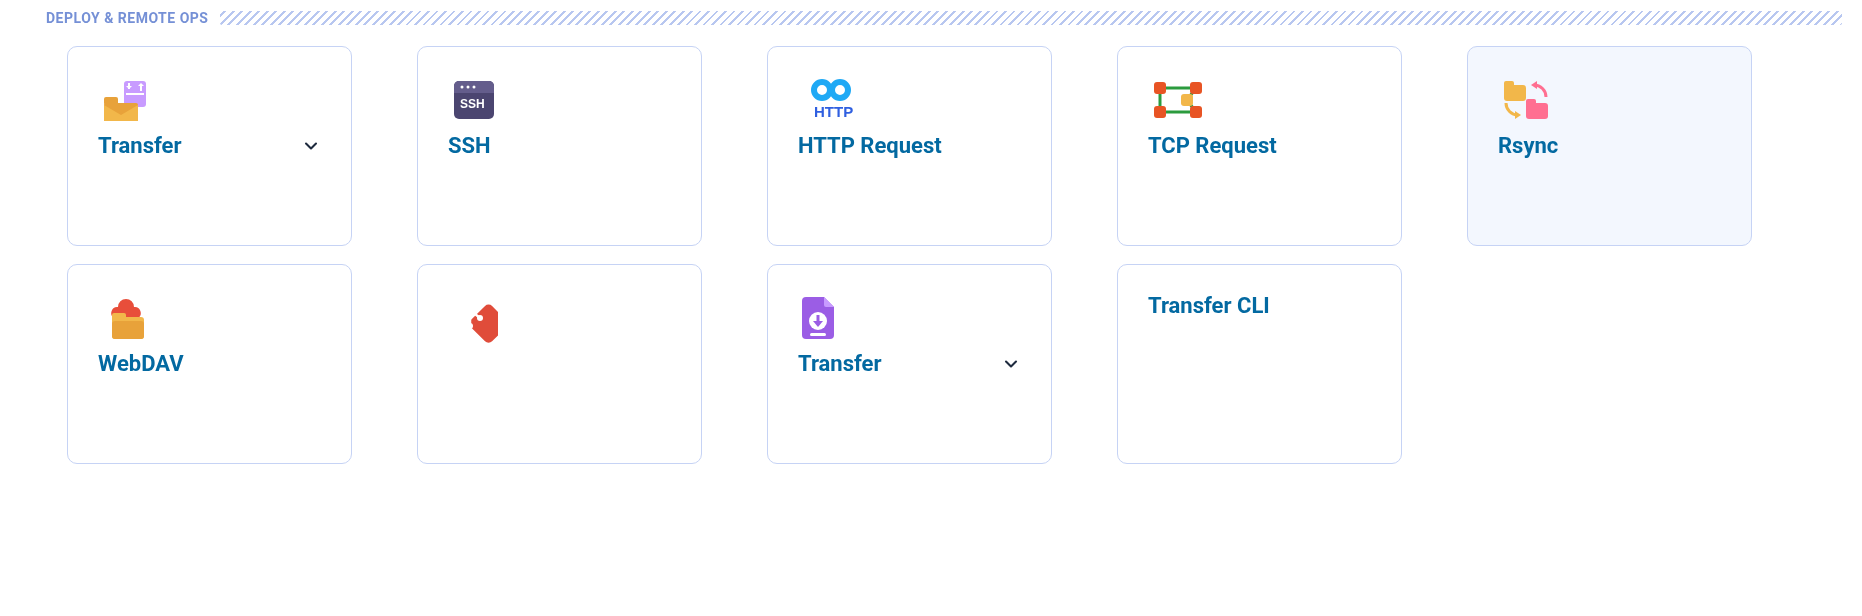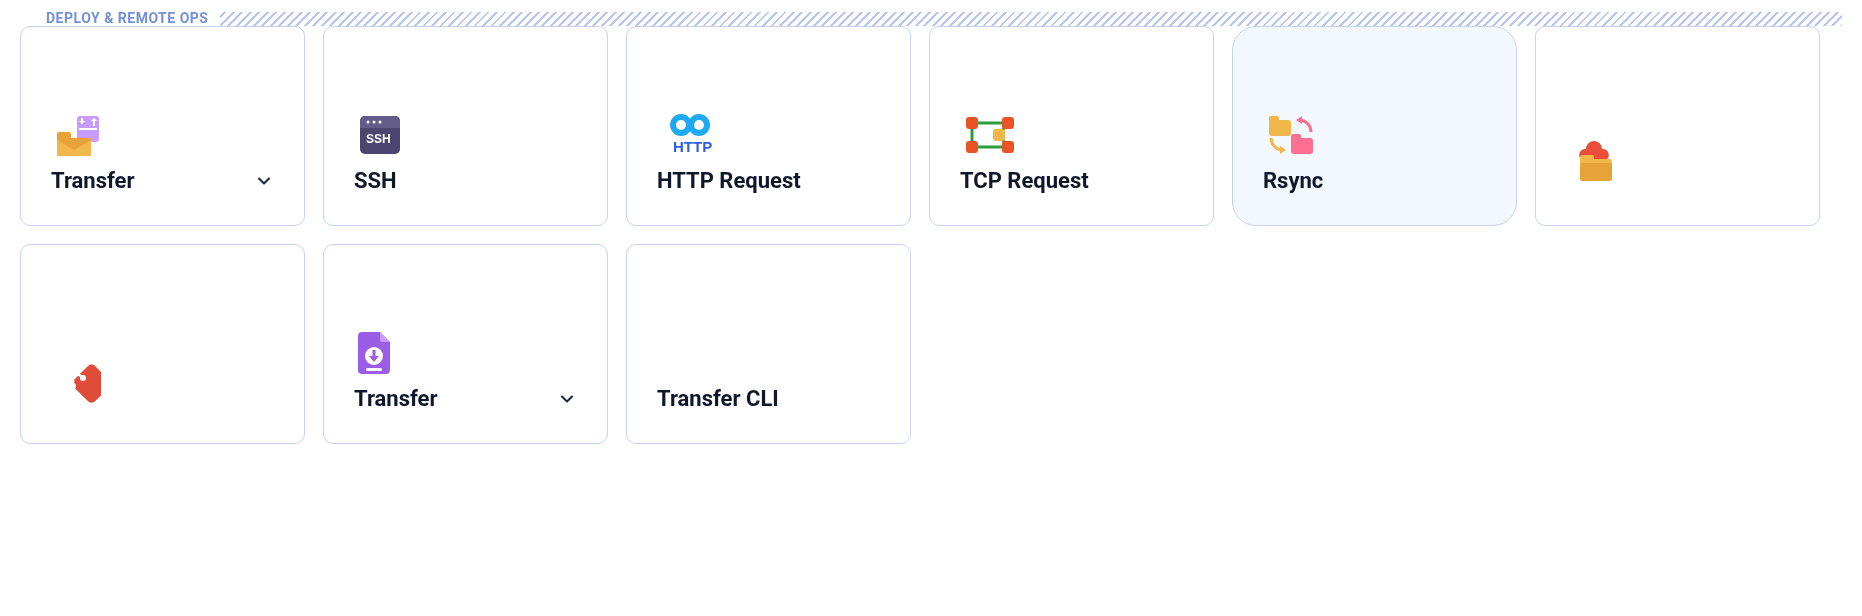--- a/index.html
+++ b/index.html
@@ -4,21 +4,22 @@
   <style>
     * { box-sizing: border-box; margin: 0; padding: 0; }
     body {
       font-family: -apple-system, BlinkMacSystemFont, "Segoe UI", Roboto, "Helvetica Neue", Arial, sans-serif;
       background: #ffffff;
       width: 1862px;
       padding: 10px 20px 30px 20px;
     }
     .section-header {
       display: flex;
-      align-items: flex-end;
+      align-items: center;
+      margin-bottom: 20px;
       padding-left: 26px;
     }
     .section-title {
       font-size: 14px;
       font-weight: 700;
       letter-spacing: 0.5px;
       color: #7590d6;
       white-space: nowrap;
       padding-right: 12px;
     }
@@ -41,42 +42,42 @@
     }
     .card {
       width: 285px;
       height: 200px;
       border: 1.5px solid #c6d3f5;
       border-radius: 10px;
       background: #ffffff;
       padding: 28px 30px 32px 30px;
       display: flex;
       flex-direction: column;
-      justify-content: flex-end;
+      justify-content: flex-start;
       cursor: pointer;
       transition: background 0.1s;
+      margin-left: 47px;
     }
     .card.highlight {
       background: #f3f7fe;
-      border-radius: 24px;
     }
     .card-icon-area {
       height: 58px;
       display: flex;
       align-items: flex-start;
     }
     .card-footer {
       display: flex;
       align-items: center;
       justify-content: space-between;
     }
     .card-label {
       font-size: 22px;
       font-weight: 700;
-      color: #0f172a;
+      color: #0369a1;
     }
     .chevron {
       width: 20px;
       height: 20px;
       color: #1e2a3e;
     }
     
     svg { display: block; }
   </style>
 </head>
@@ -185,20 +186,23 @@
 
   <div class="card">
     <div class="card-icon-area">
       <svg width="56" height="50" viewBox="0 0 56 50">
         <path d="M20 14 a8 8 0 0 1 16 0 a6 6 0 0 1 4 11 h-24 a6 6 0 0 1 4 -11 z" fill="#e84e3a"></path>
         <rect x="14" y="24" width="32" height="22" rx="3" fill="#f2b74a"></rect>
         <rect x="14" y="20" width="14" height="8" rx="2" fill="#f2b74a"></rect>
         <rect x="14" y="28" width="32" height="18" rx="3" fill="#e8a23a"></rect>
       </svg>
     </div>
+    <div class="card-footer">
+      <span class="card-label">WebDAV</span>
+    </div>
   </div>
 
   <div class="card">
     <div class="card-icon-area">
       <svg width="50" height="50" viewBox="0 0 50 50">
         <rect x="25" y="3" width="30" height="30" rx="5" transform="rotate(45 25 25)" fill="#e04c3a"></rect>
         <circle cx="22" cy="17" r="3" fill="#ffffff"></circle>
         <circle cx="22" cy="33" r="3" fill="#ffffff"></circle>
         <circle cx="32" cy="25" r="3" fill="#ffffff"></circle>
         <line x1="22" y1="17" x2="22" y2="33" stroke="#ffffff" stroke-width="2.5"></line>

